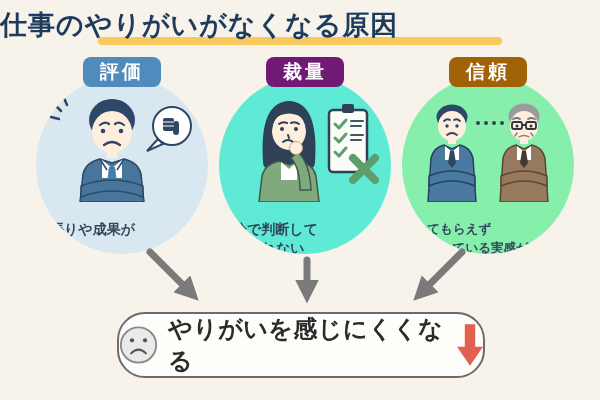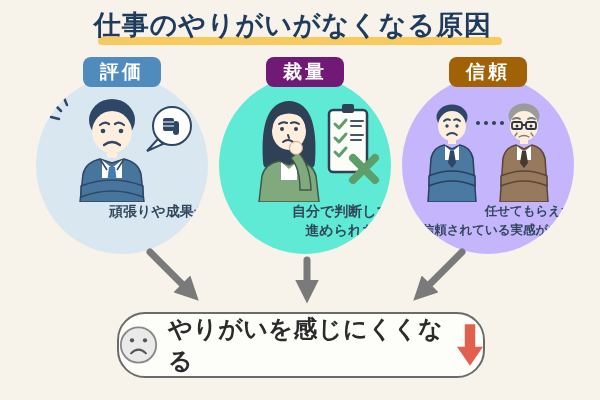--- a/index.html
+++ b/index.html
@@ -1,30 +1,30 @@
 <!DOCTYPE html>
 <html><head>
 <meta charset="utf-8">
 <style>
   html,body{margin:0;padding:0;}
   body{font-family:"Liberation Sans","DejaVu Sans",sans-serif;}
   #stage{position:relative;width:600px;height:400px;background:#f7f3ea;overflow:hidden;}
 
   
-  .title-wrap{position:absolute;top:0;left:0;width:492px;text-align:right;}
+  .title-wrap{position:absolute;top:0;left:0;width:492px;text-align:left;}
   .title-underline{position:absolute;left:98px;top:37px;width:404px;height:8px;border-radius:4px;}
   .title-text{position:relative;display:inline-block;margin-top:7px;font-size:27px;font-weight:bold;letter-spacing:1px;}
 
   
   .cause{position:absolute;top:57px;width:172px;height:200px;}
   .cause .circle{position:absolute;top:19px;left:0;width:172px;height:178px;border-radius:50%;overflow:hidden;}
   .cause .chip{position:absolute;top:0;left:50%;transform:translateX(-50%);min-width:78px;height:30px;line-height:30px;
     border-radius:8px;color:#fff;font-size:19px;font-weight:bold;text-align:center;letter-spacing:3px;padding:0 6px;box-sizing:border-box;z-index:3;}
   .cause .illus{position:absolute;left:6px;top:14px;z-index:1;}
-  .cause .desc{position:absolute;left:0;top:126px;width:100%;text-align:right;font-size:14px;font-weight:bold;
+  .cause .desc{position:absolute;left:0;top:144px;width:100%;text-align:left;font-size:14px;font-weight:bold;
     line-height:19px;z-index:2;white-space:nowrap;}
   .cause.small-desc .desc{font-size:12.5px;}
 
   
   .arrows-svg{position:absolute;left:0;top:244px;z-index:2;}
 
   
   .result-box{position:absolute;left:117px;top:312px;width:368px;height:66px;box-sizing:border-box;
     background:#fdfdfa;border:2.5px solid #6b6b6b;border-radius:28px;
     display:flex;align-items:center;justify-content:center;gap:10px;}
@@ -135,21 +135,21 @@
       </svg>
       <div class="desc" style="color: rgb(51, 71, 92);">
         <span>自分で判断して</span><br>
         <span>進められない</span>
       </div>
     </div>
     <div class="chip" style="background: #701a75;">裁量</div>
   </div>
 
   <div class="cause small-desc" style="left:402px">
-    <div class="circle" style="background: #c4b5fd;">
+    <div class="circle" style="background: #86efac;">
       <svg class="illus" width="160" height="112" viewBox="0 0 160 112">
 
         <g fill="#2e4156">
           <circle cx="70" cy="33" r="2"></circle>
             <circle cx="78" cy="33" r="2"></circle>
           <circle cx="86" cy="33" r="2"></circle>
             <circle cx="94" cy="33" r="2"></circle>
         </g>
 
         <ellipse cx="44" cy="27" rx="15.5" ry="12.5" fill="#2e4766"></ellipse>

